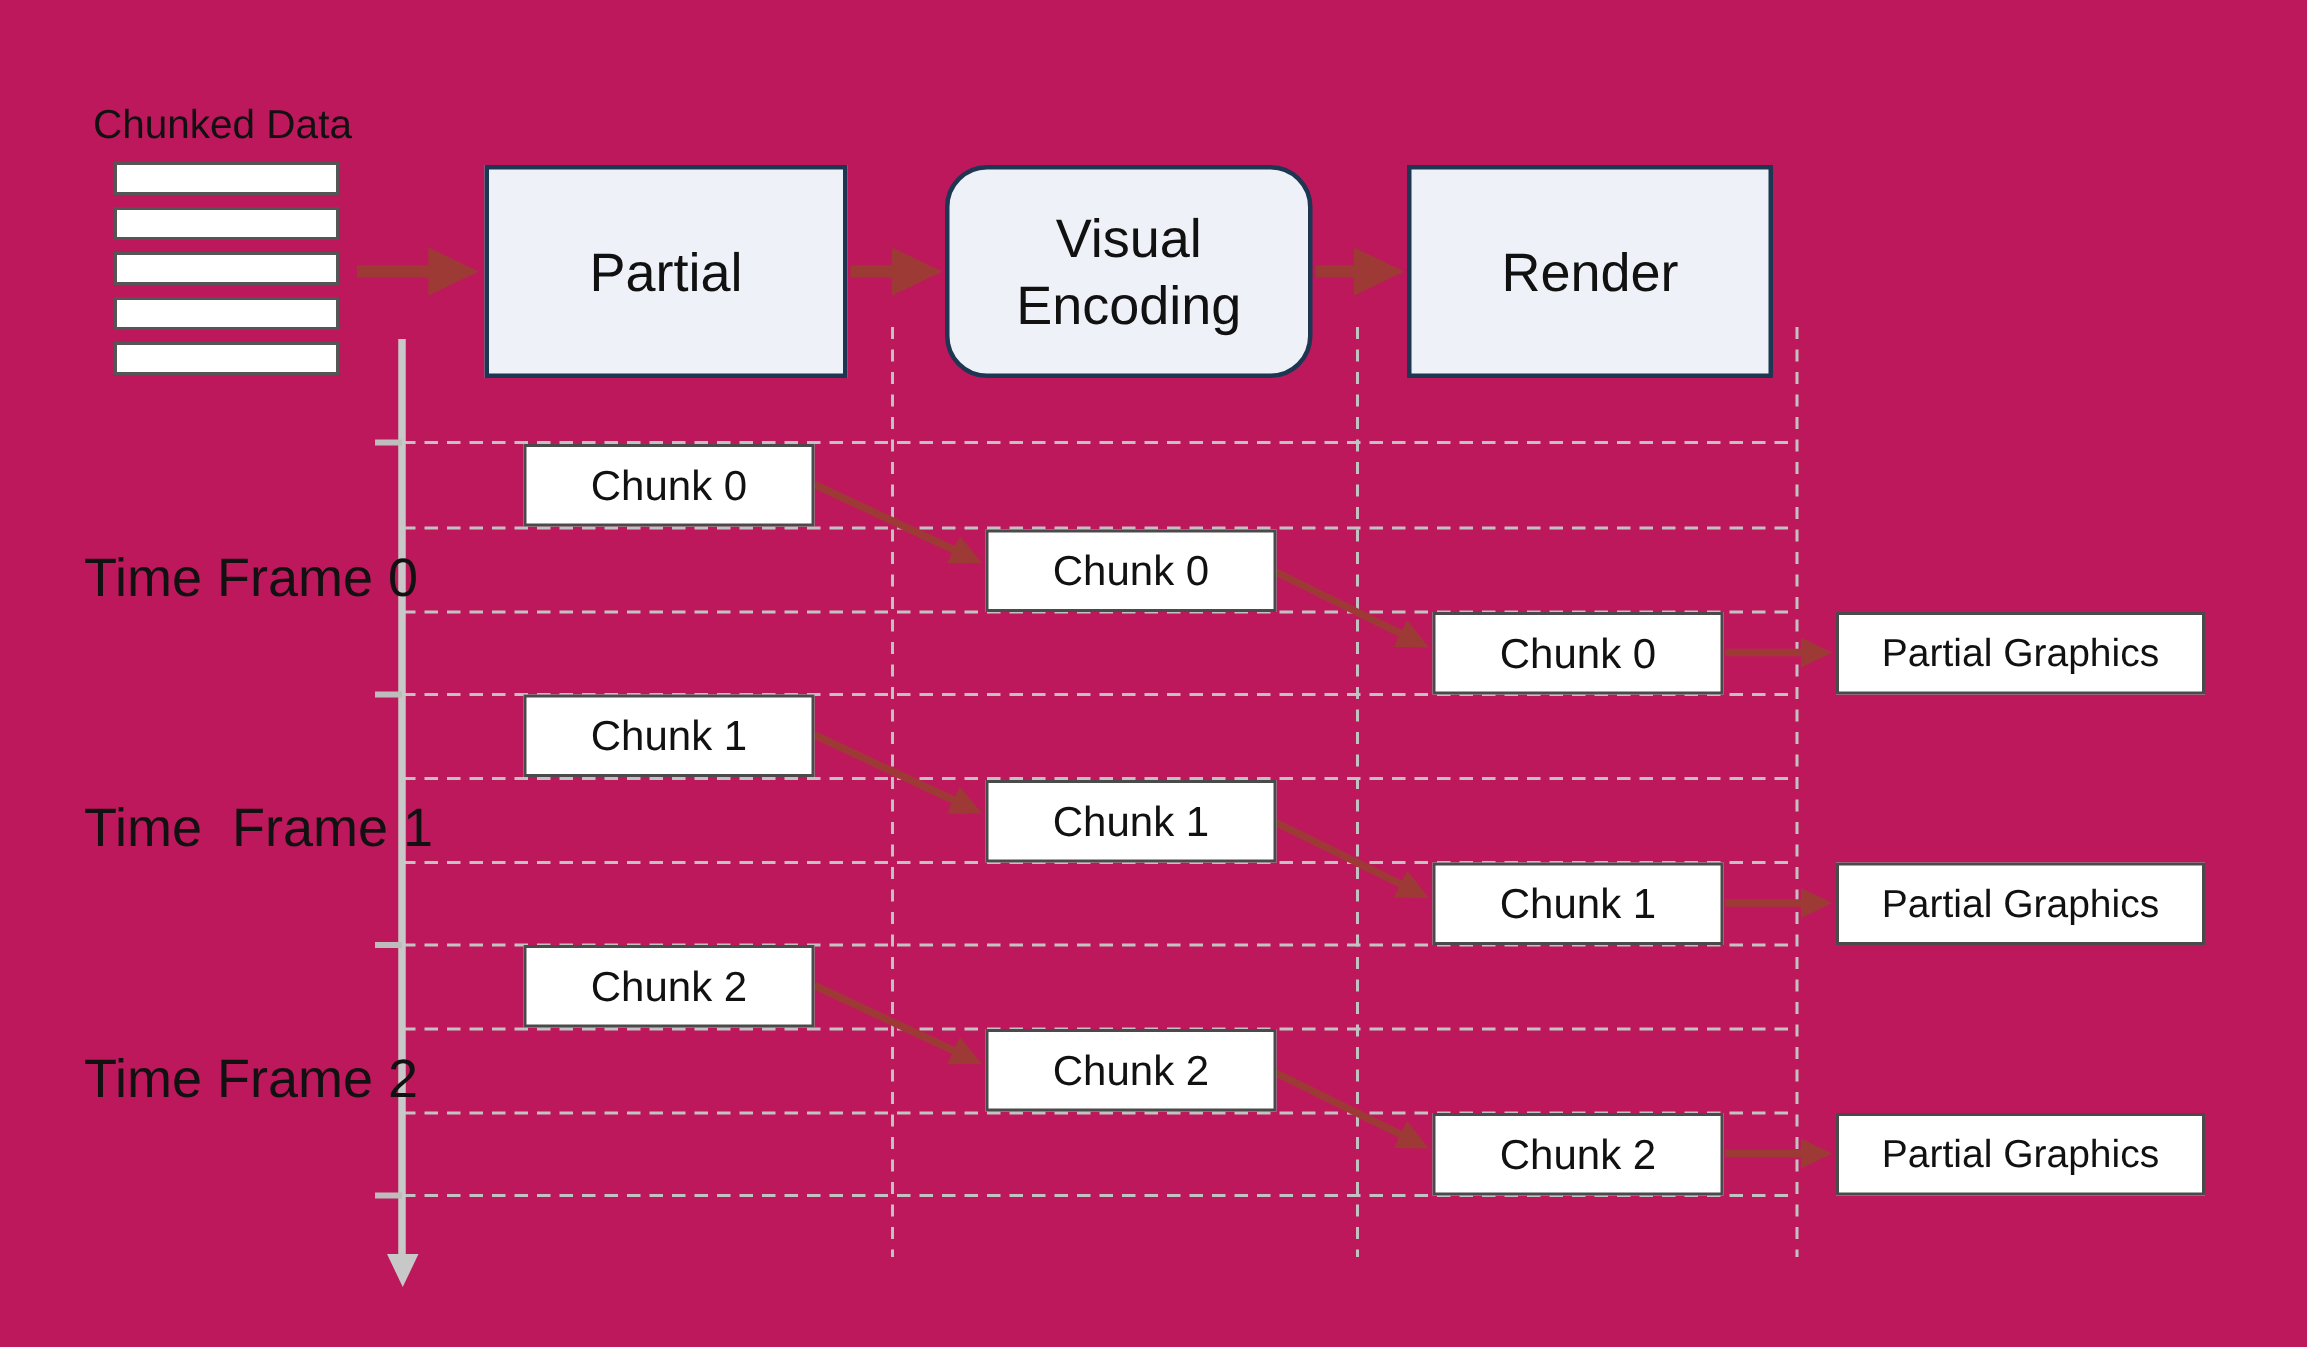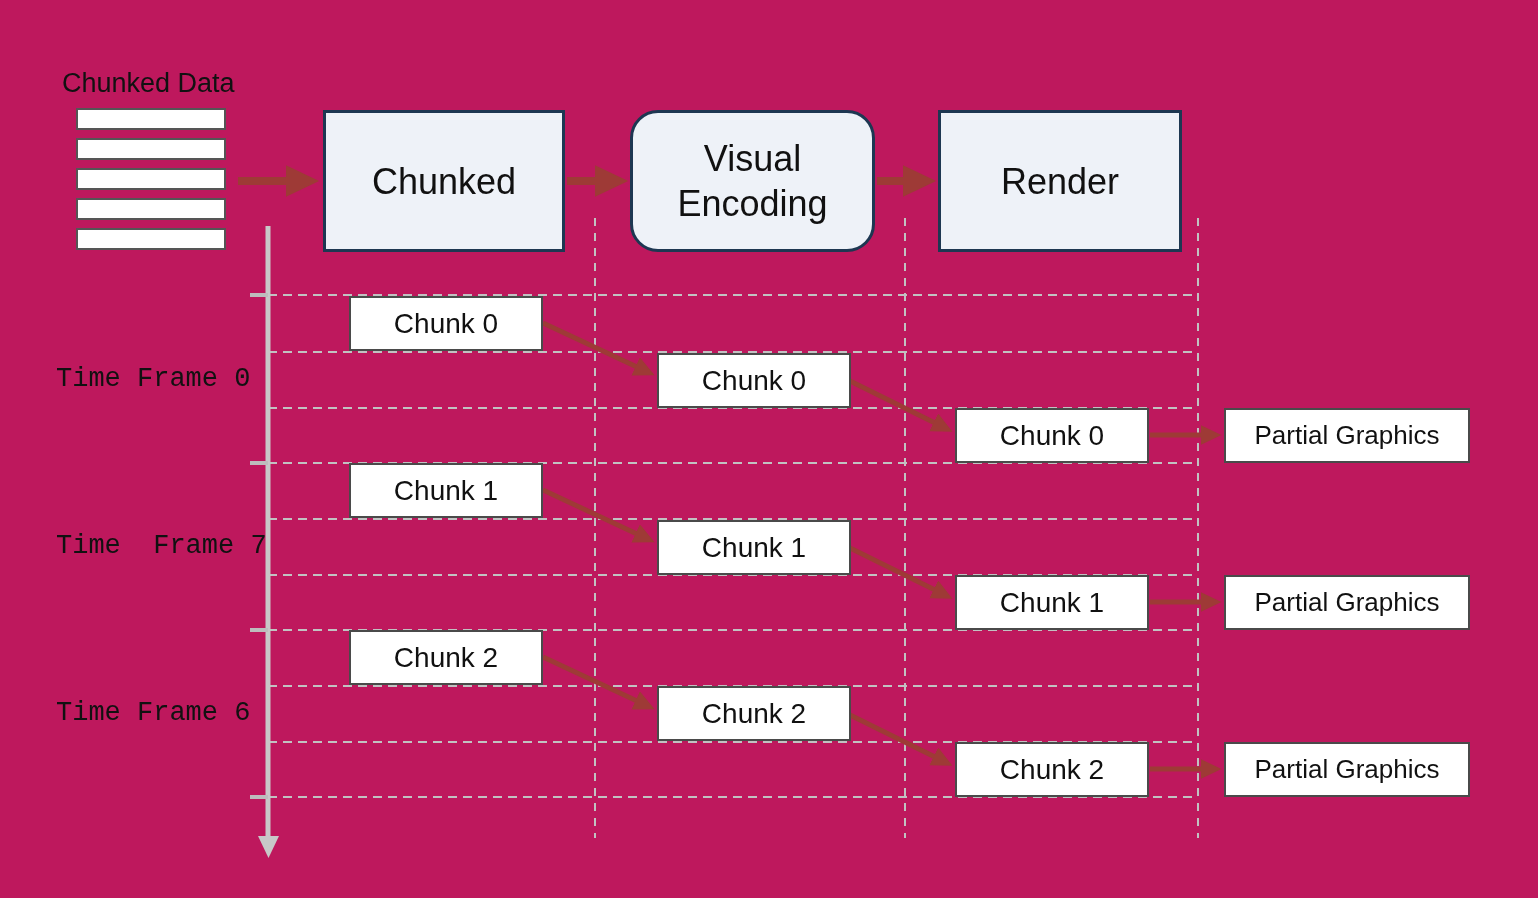--- a/index.html
+++ b/index.html
@@ -42,21 +42,21 @@
     background:#fff;border:2px solid var(--box-border);
     display:flex;align-items:center;justify-content:center;font-size:28px;
   }
   .pg-box{
     position:absolute;left:1224px;width:246px;height:55px;box-sizing:border-box;z-index:2;
     background:#fff;border:2px solid var(--box-border);
     display:flex;align-items:center;justify-content:center;font-size:26px;
   }
 
   
-  .time-label{position:absolute;left:56px;font-size:27px;white-space:pre;z-index:2;font-family:Liberation Mono, monospace;}
+  .time-label{position:absolute;left:56px;font-size:36px;white-space:pre;z-index:2;}
 
   
   .watermark{
     position:absolute;right:42px;top:806px;font-size:40px;z-index:3;
     color:var(--watermark);text-shadow:1px 1px 0 #ffffff;letter-spacing:2px;
   }
 </style>
 </head>
 <body>
 
@@ -123,27 +123,27 @@
 
   <div class="chunked-label">Chunked Data</div>
   <div class="chunked-stack">
     <div class="row"></div>
     <div class="row"></div>
     <div class="row"></div>
     <div class="row"></div>
     <div class="row"></div>
   </div>
 
-  <div class="stage layout">Chunked</div>
+  <div class="stage layout">Partial</div>
   <div class="stage ve">Visual Encoding</div>
   <div class="stage render">Render</div>
 
   <div class="time-label" style="top:364px">Time Frame 0</div>
-  <div class="time-label" style="top:531px">Time  Frame 7</div>
-  <div class="time-label" style="top:698px">Time Frame 6</div>
+  <div class="time-label" style="top:531px">Time  Frame 1</div>
+  <div class="time-label" style="top:698px">Time Frame 2</div>
 
   <div class="chunk-box" style="left:349px;top:296px">Chunk 0</div>
   <div class="chunk-box" style="left:657px;top:353px">Chunk 0</div>
   <div class="chunk-box" style="left:955px;top:408px">Chunk 0</div>
   <div class="pg-box" style="top:408px">Partial Graphics</div>
 
   <div class="chunk-box" style="left:349px;top:463px">Chunk 1</div>
   <div class="chunk-box" style="left:657px;top:520px">Chunk 1</div>
   <div class="chunk-box" style="left:955px;top:575px">Chunk 1</div>
   <div class="pg-box" style="top:575px">Partial Graphics</div>

